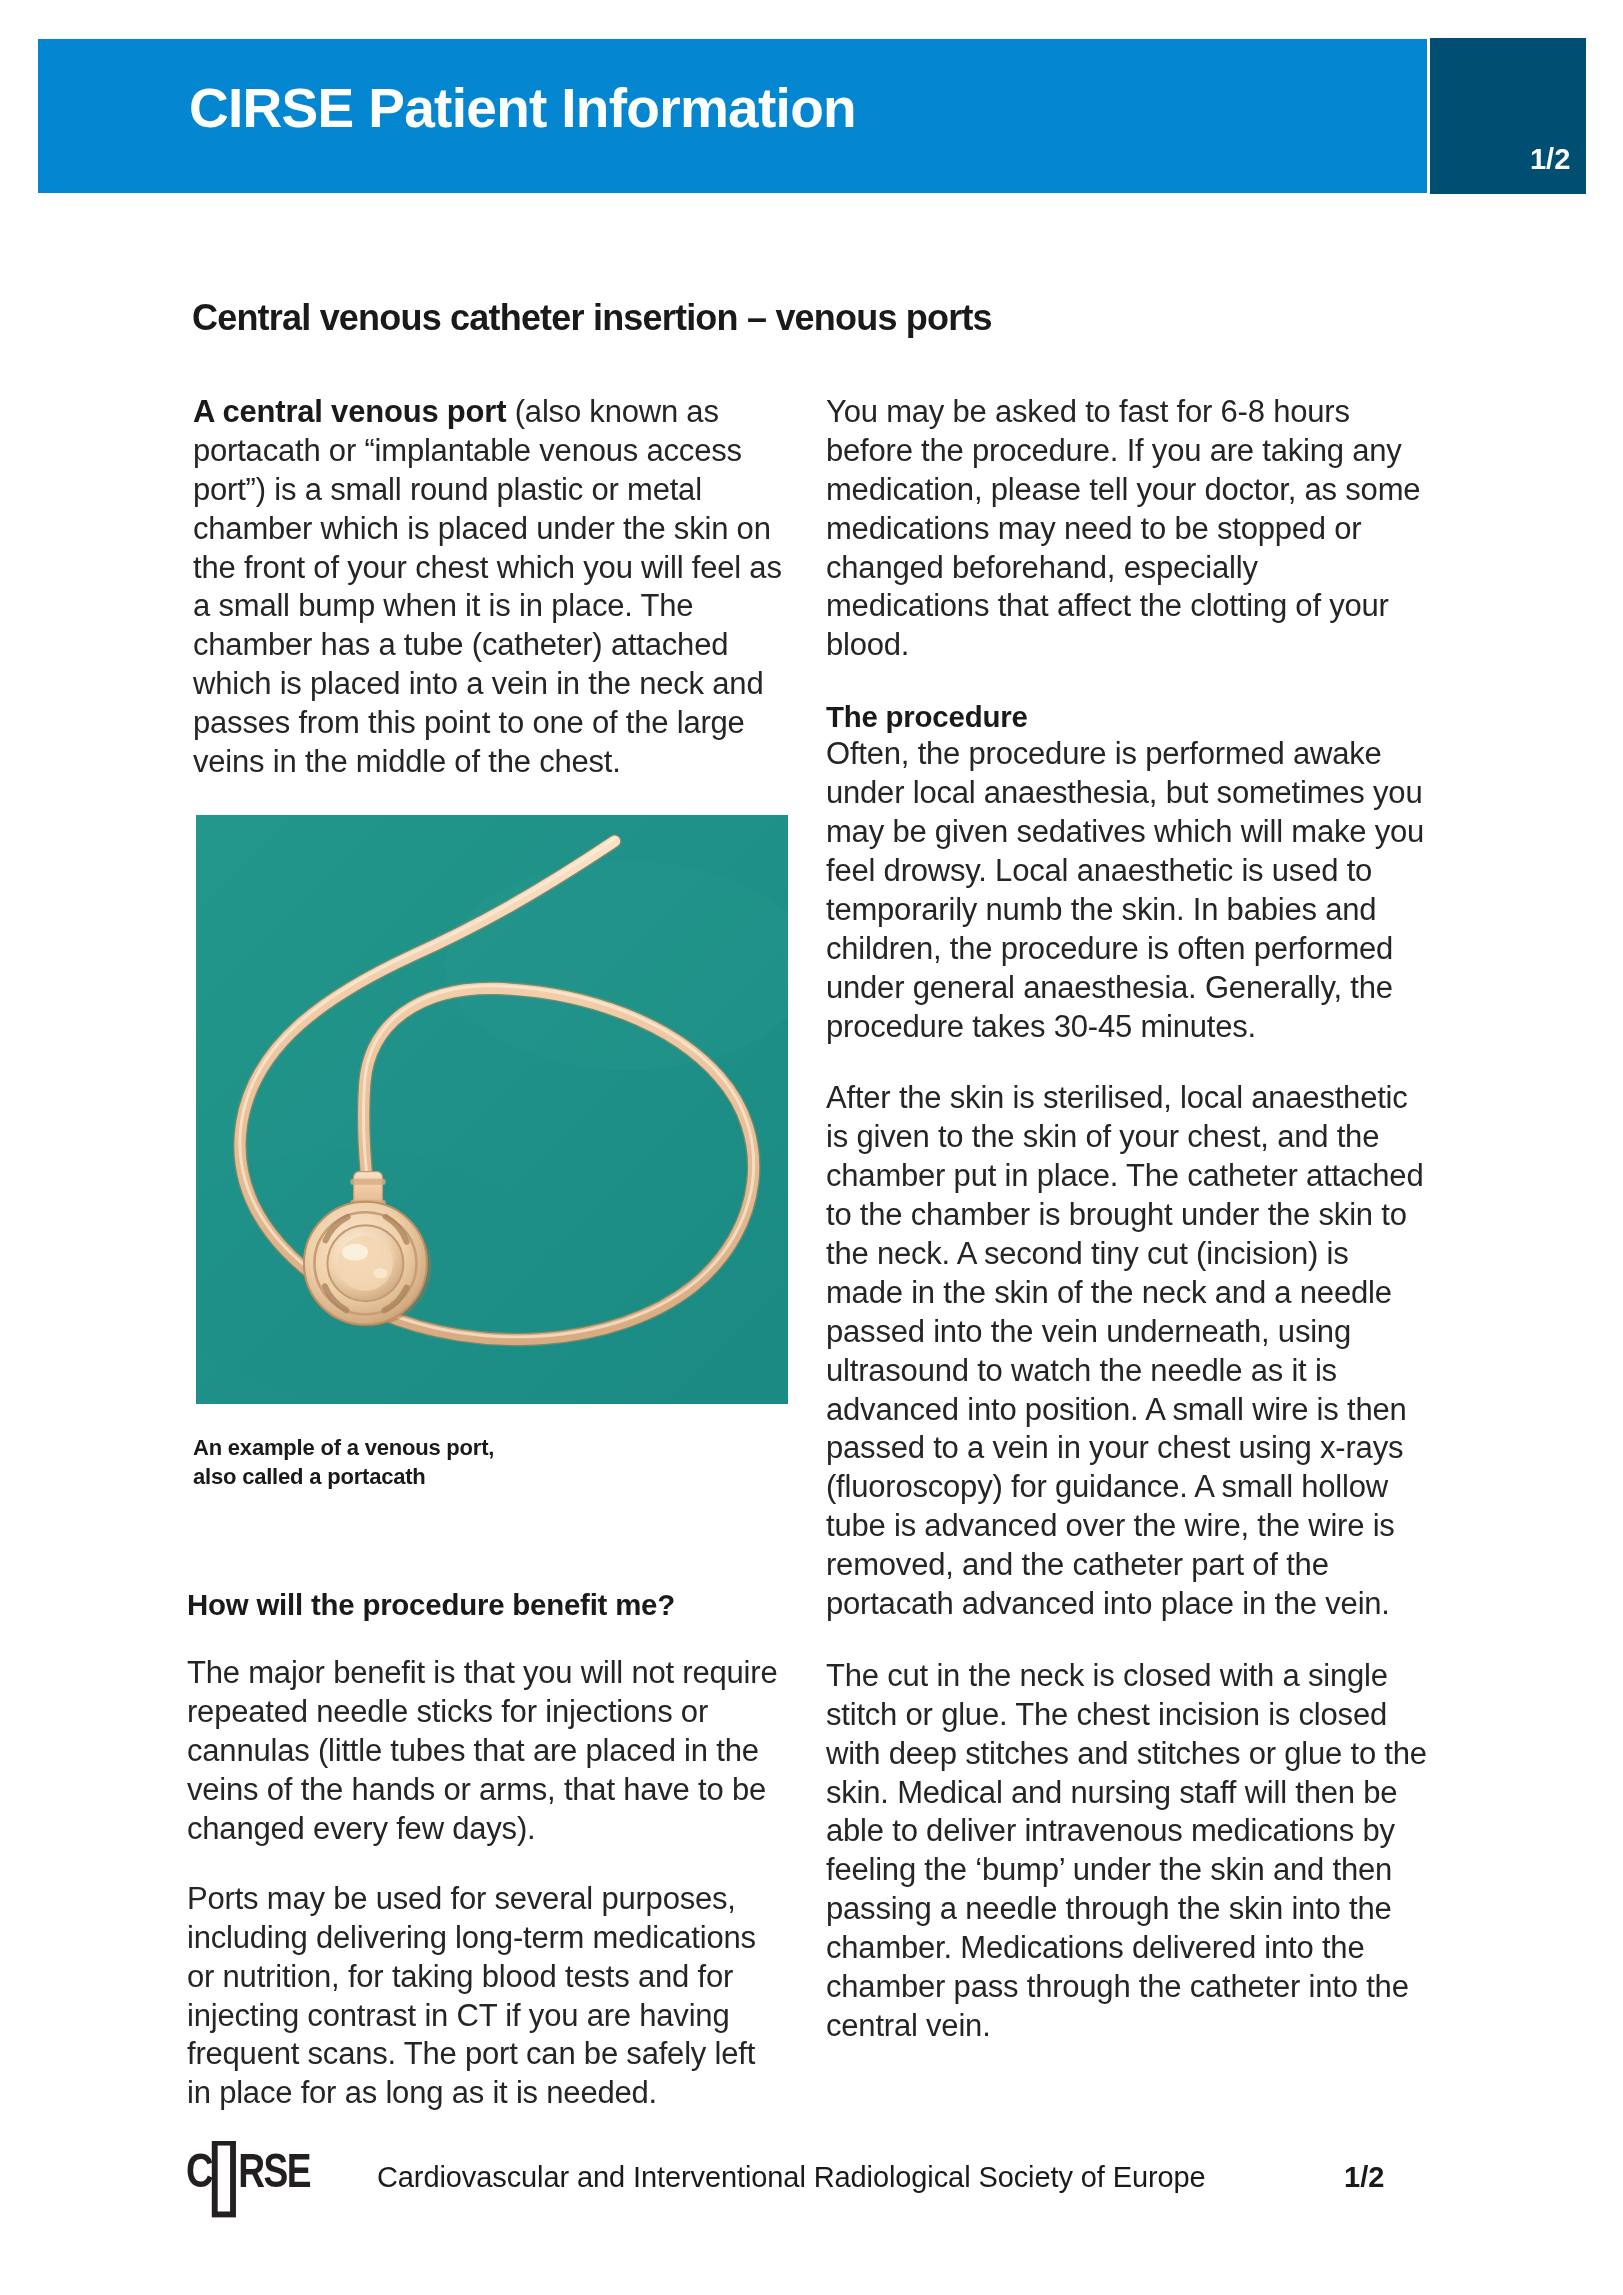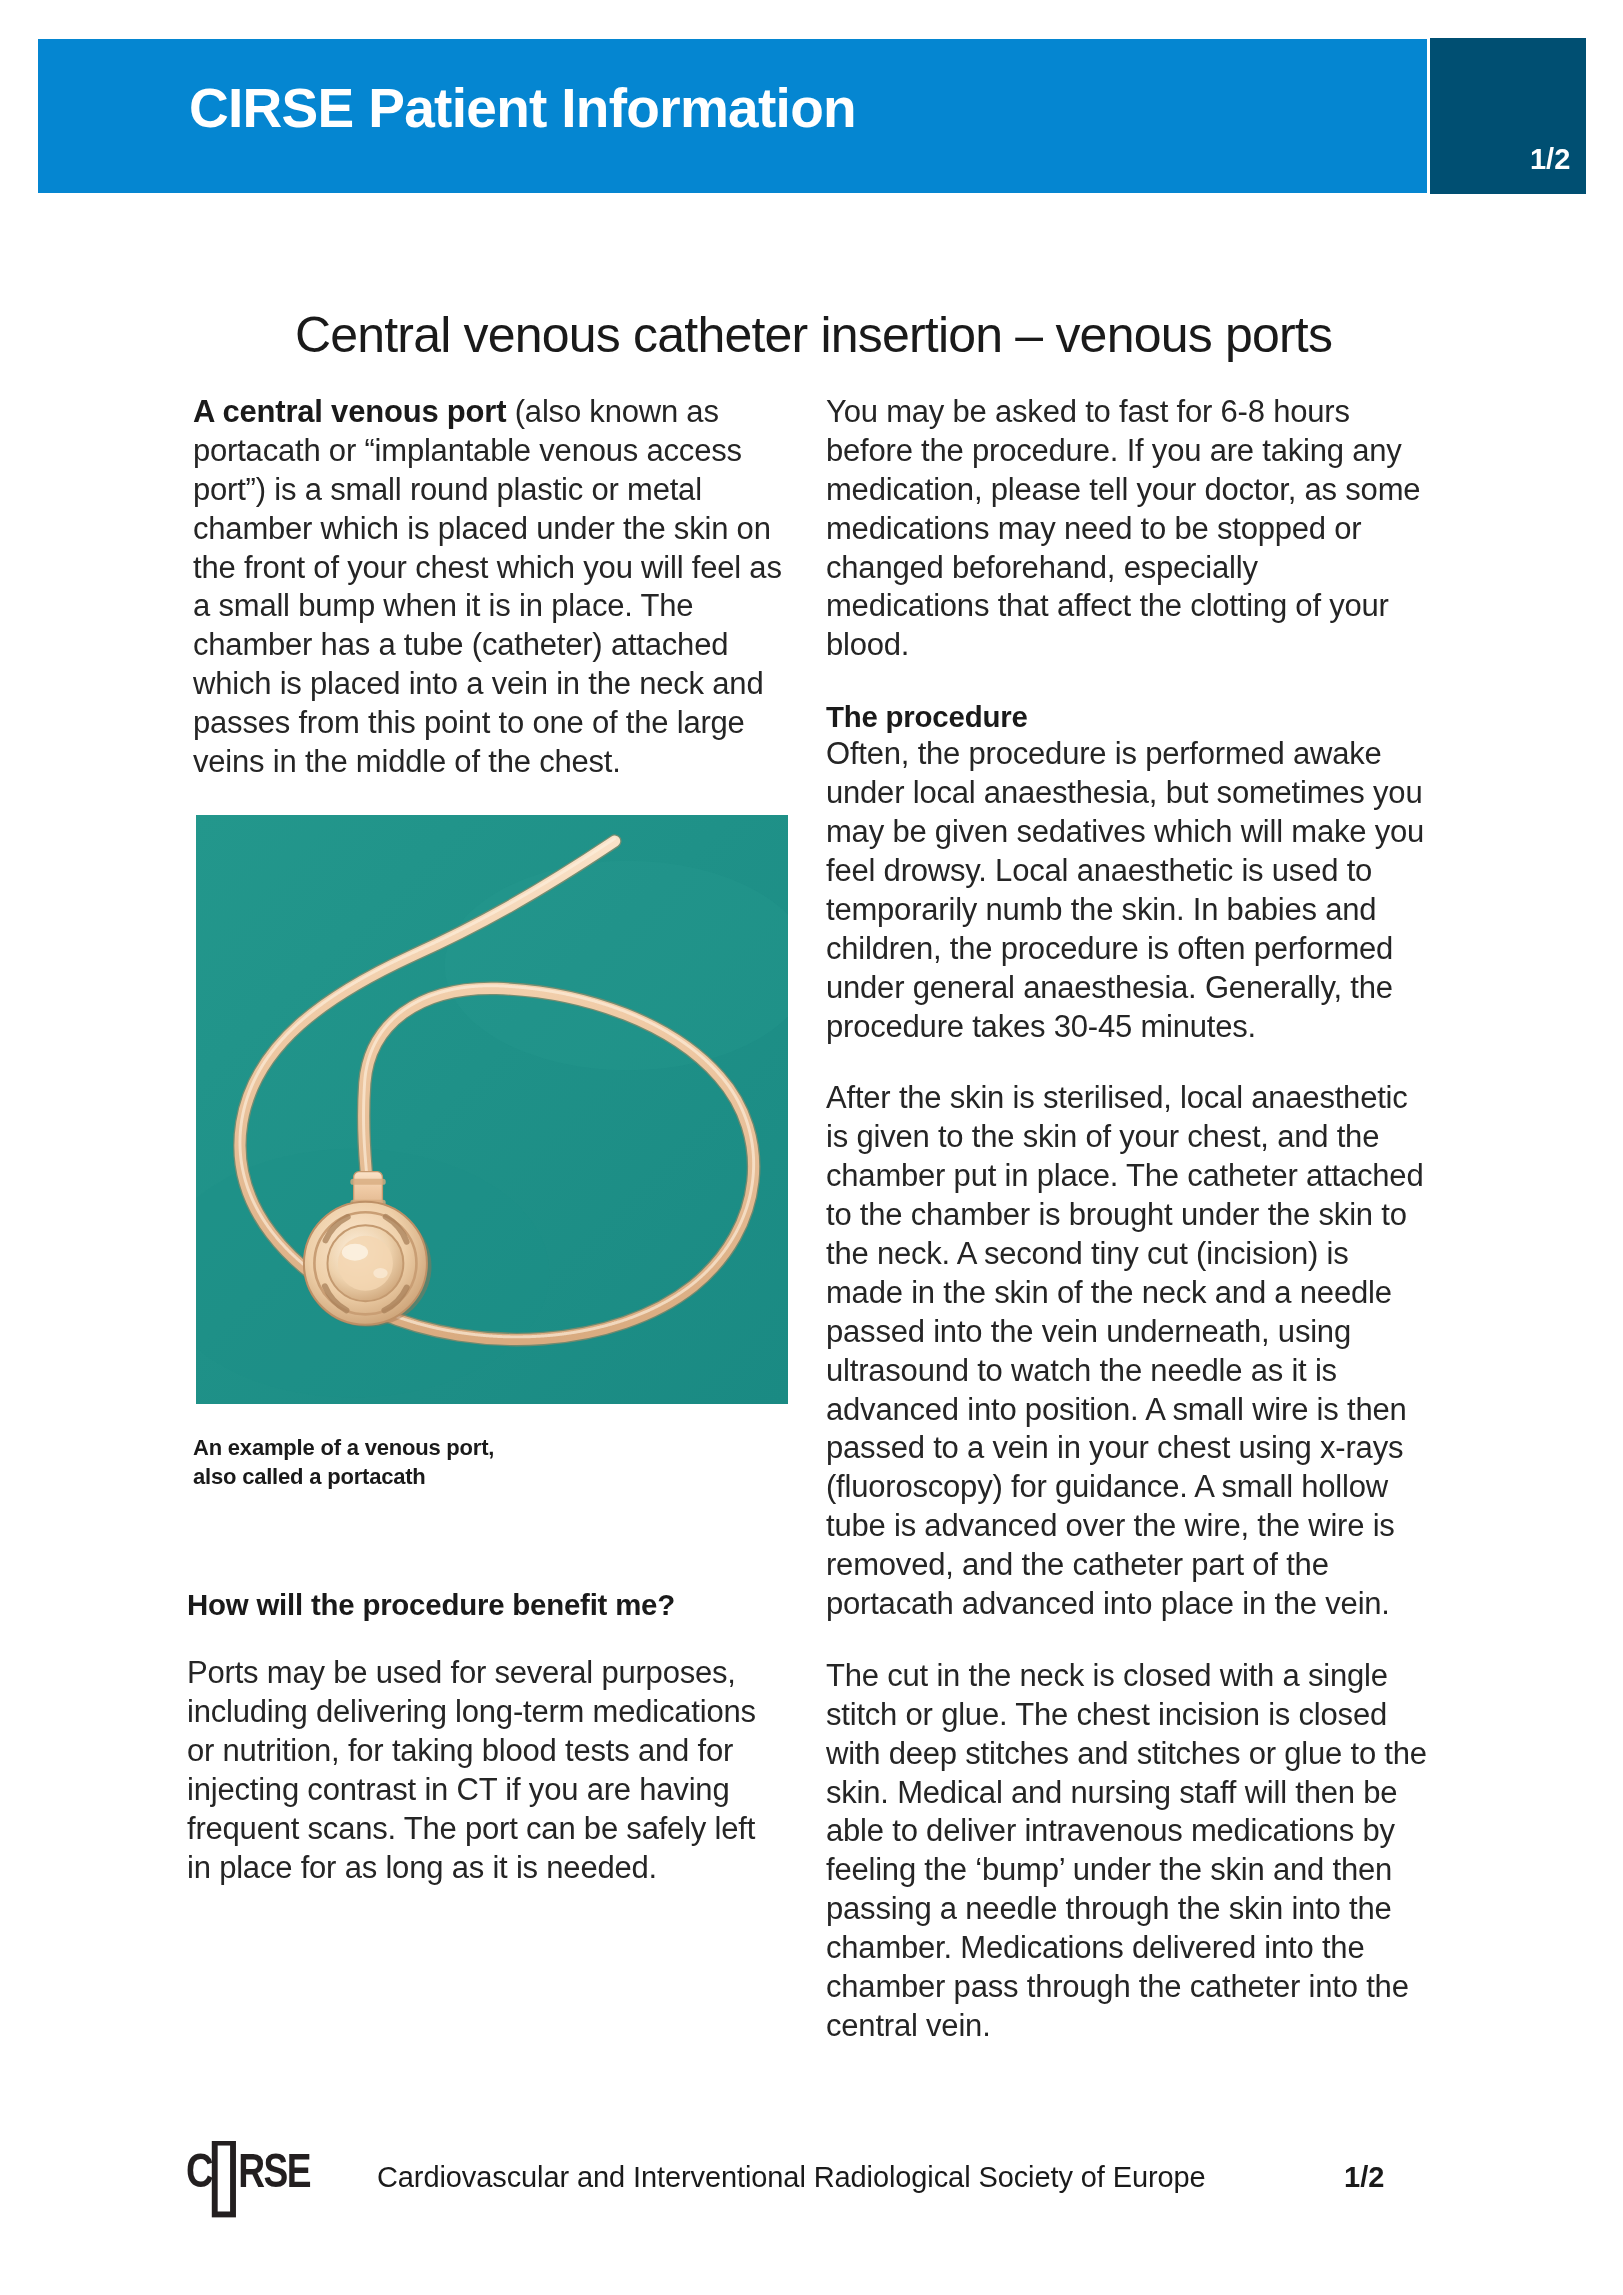--- a/index.html
+++ b/index.html
@@ -30,24 +30,23 @@
   }
   .header-page-num{
     position:absolute;right:15.7px;bottom:18.3px;
     font-size:29px;font-weight:bold;color:#ffffff;
     font-family:"Liberation Sans",sans-serif;
   }
 
   
   .doc-title{
     position:absolute;left:192px;top:274px;width:1243px;
-    font-size:50px;font-weight:normal;color:#1a1a1a;
+    font-size:36px;font-weight:bold;color:#1a1a1a;
     letter-spacing:-0.8px;line-height:1.1;
     white-space:nowrap;
-    text-align:center;
   }
 
   
   .col{position:absolute;top:393px;}
   .col-left{left:193px;width:597px;}
   .col-right{left:826px;width:601px;}
 
   .col p, .col h3{margin:0;}
   .sec-head{
     font-size:29.4px;font-weight:bold;color:#1a1a1a;
@@ -183,20 +182,21 @@
       <path d="M322 722 A 74 74 0 0 1 288 757" fill="none" stroke="#a8805a" stroke-width="9" stroke-linecap="round" opacity="0.75"></path>
       <path d="M230 757 A 74 74 0 0 1 197 720" fill="none" stroke="#a8805a" stroke-width="9" stroke-linecap="round" opacity="0.75"></path>
     </svg>
   </div>
 
   <div class="caption" style="white-space:pre-line;">An example of a venous port,
 also called a portacath</div>
 
   <div class="left-lower">
     <h3 class="sec-head">How will the procedure benefit me?</h3>
+    <p class="body-text">The major benefit is that you will not require repeated needle sticks for injections or cannulas (little tubes that are placed in the veins of the hands or arms, that have to be changed every few days).</p>
     <p class="body-text">Ports may be used for several purposes, including delivering long-term medications or nutrition, for taking blood tests and for injecting contrast in CT if you are having frequent scans. The port can be safely left in place for as long as it is needed.</p>
   </div>
 
   <div class="col col-right">
     <p class="body-text">You may be asked to fast for 6-8 hours before the procedure. If you are taking any medication, please tell your doctor, as some medications may need to be stopped or changed beforehand, especially medications that affect the clotting of your blood.</p>
     <div class="gap"></div>
     <h3 class="sec-head">The procedure</h3>
     <p class="body-text">Often, the procedure is performed awake under local anaesthesia, but sometimes you may be given sedatives which will make you feel drowsy. Local anaesthetic is used to temporarily numb the skin. In babies and children, the procedure is often performed under general anaesthesia. Generally, the procedure takes 30-45 minutes.</p>
     <div class="gap"></div>
     <p class="body-text">After the skin is sterilised, local anaesthetic is given to the skin of your chest, and the chamber put in place. The catheter attached to the chamber is brought under the skin to the neck. A second tiny cut (incision) is made in the skin of the neck and a needle passed into the vein underneath, using ultrasound to watch the needle as it is advanced into position. A small wire is then passed to a vein in your chest using x-rays (fluoroscopy) for guidance. A small hollow tube is advanced over the wire, the wire is removed, and the catheter part of the portacath advanced into place in the vein.</p>

